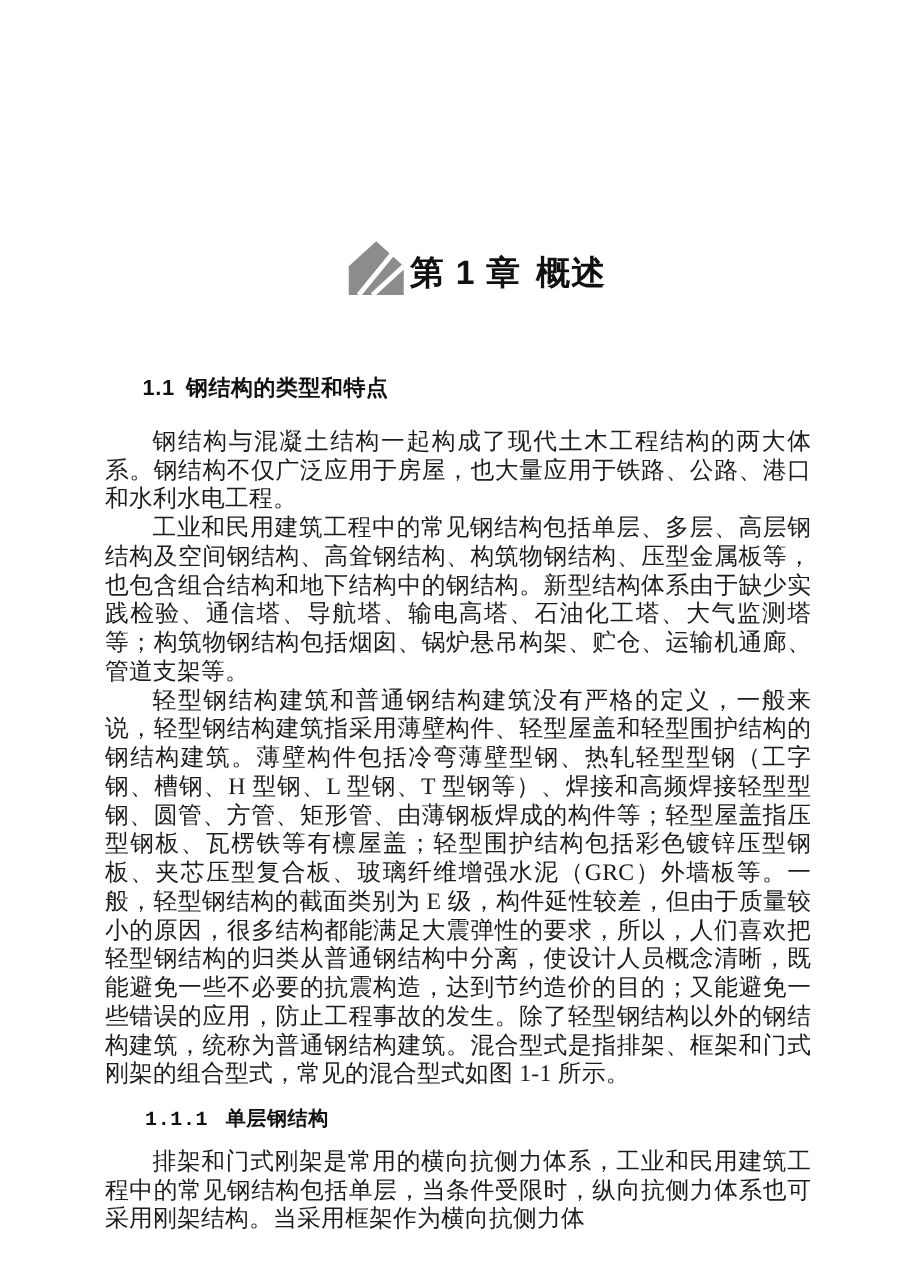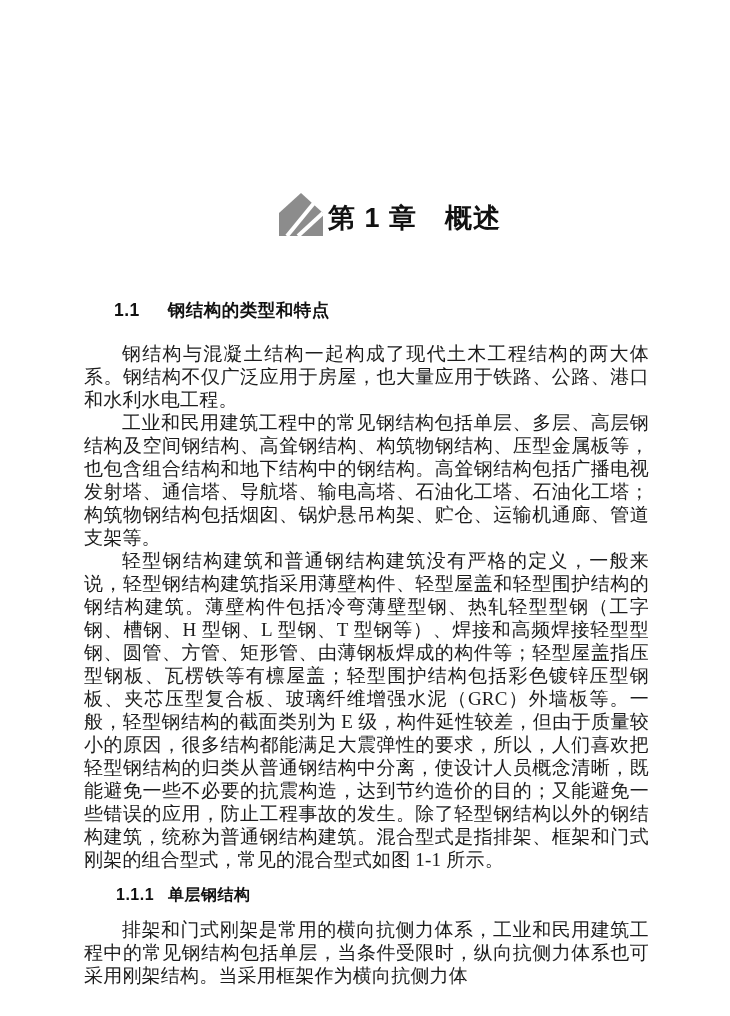--- a/index.html
+++ b/index.html
@@ -34,48 +34,48 @@
   }
   .chapter-text {
     font-family: "Liberation Sans", sans-serif;
     font-weight: bold;
     font-size: 27px;
     letter-spacing: 1px;
     color: #111;
     line-height: 1.2;
     white-space: nowrap;
   }
-  .chapter-label { margin-right: 28px; }
+  .chapter-label { margin-right: 12px; }
   
   .content {
     position: absolute;
     left: 84px;
     top: 298px;
     width: 565px;
   }
   .section-heading {
     font-family: "Liberation Sans", sans-serif;
     font-weight: bold;
     font-size: 17.5px;
     color: #111;
     margin: 0 0 20px 30px;
     letter-spacing: 0.5px;
   }
-  .section-heading .num { margin-right: 28px; }
+  .section-heading .num { margin-right: 9px; }
   .body-para {
     margin: 0;
     font-size: 19px;
     line-height: 23px;
     text-align: justify;
     text-indent: 2em;
     letter-spacing: 0.2px;
     color: #1c1c1c;
   }
   .subsection-heading {
-    font-family: Liberation Sans, sans-serif;
+    font-family: Liberation Mono, monospace;
     font-weight: bold;
     font-size: 16px;
     color: #111;
     margin: 14px 0 12px 32px;
     letter-spacing: 0.5px;
   }
   .subsection-heading .num { margin-right: 14px; }
 </style>
 </head>
 <body>
@@ -95,21 +95,21 @@
     </span>
   </div>
 
   <div class="content">
 
     <h2 class="section-heading">
       <span class="num">1.1</span><span>钢结构的类型和特点</span>
     </h2>
 
     <p class="body-para">钢结构与混凝土结构一起构成了现代土木工程结构的两大体系。钢结构不仅广泛应用于房屋，也大量应用于铁路、公路、港口和水利水电工程。</p>
-    <p class="body-para">工业和民用建筑工程中的常见钢结构包括单层、多层、高层钢结构及空间钢结构、高耸钢结构、构筑物钢结构、压型金属板等，也包含组合结构和地下结构中的钢结构。高耸钢结构包括广播电视发射塔、通信塔、导航塔、输电高塔、石油化工塔、石油化工塔；构筑物钢结构包括烟囱、锅炉悬吊构架、贮仓、运输机通廊、管道支架等。</p>
+    <p class="body-para">工业和民用建筑工程中的常见钢结构包括单层、多层、高层钢结构及空间钢结构、高耸钢结构、构筑物钢结构、压型金属板等，也包含组合结构和地下结构中的钢结构。新型结构体系由于缺少实践检验、通信塔、导航塔、输电高塔、石油化工塔、大气监测塔等；构筑物钢结构包括烟囱、锅炉悬吊构架、贮仓、运输机通廊、管道支架等。</p>
     <p class="body-para">轻型钢结构建筑和普通钢结构建筑没有严格的定义，一般来说，轻型钢结构建筑指采用薄壁构件、轻型屋盖和轻型围护结构的钢结构建筑。薄壁构件包括冷弯薄壁型钢、热轧轻型型钢（工字钢、槽钢、H 型钢、L 型钢、T 型钢等）、焊接和高频焊接轻型型钢、圆管、方管、矩形管、由薄钢板焊成的构件等；轻型屋盖指压型钢板、瓦楞铁等有檩屋盖；轻型围护结构包括彩色镀锌压型钢板、夹芯压型复合板、玻璃纤维增强水泥（GRC）外墙板等。一般，轻型钢结构的截面类别为 E 级，构件延性较差，但由于质量较小的原因，很多结构都能满足大震弹性的要求，所以，人们喜欢把轻型钢结构的归类从普通钢结构中分离，使设计人员概念清晰，既能避免一些不必要的抗震构造，达到节约造价的目的；又能避免一些错误的应用，防止工程事故的发生。除了轻型钢结构以外的钢结构建筑，统称为普通钢结构建筑。混合型式是指排架、框架和门式刚架的组合型式，常见的混合型式如图 1-1 所示。</p>
 
     <h3 class="subsection-heading">
       <span class="num">1.1.1</span><span>单层钢结构</span>
     </h3>
 
     <p class="body-para">排架和门式刚架是常用的横向抗侧力体系，工业和民用建筑工程中的常见钢结构包括单层，当条件受限时，纵向抗侧力体系也可采用刚架结构。当采用框架作为横向抗侧力体</p>
 
   </div>
 

